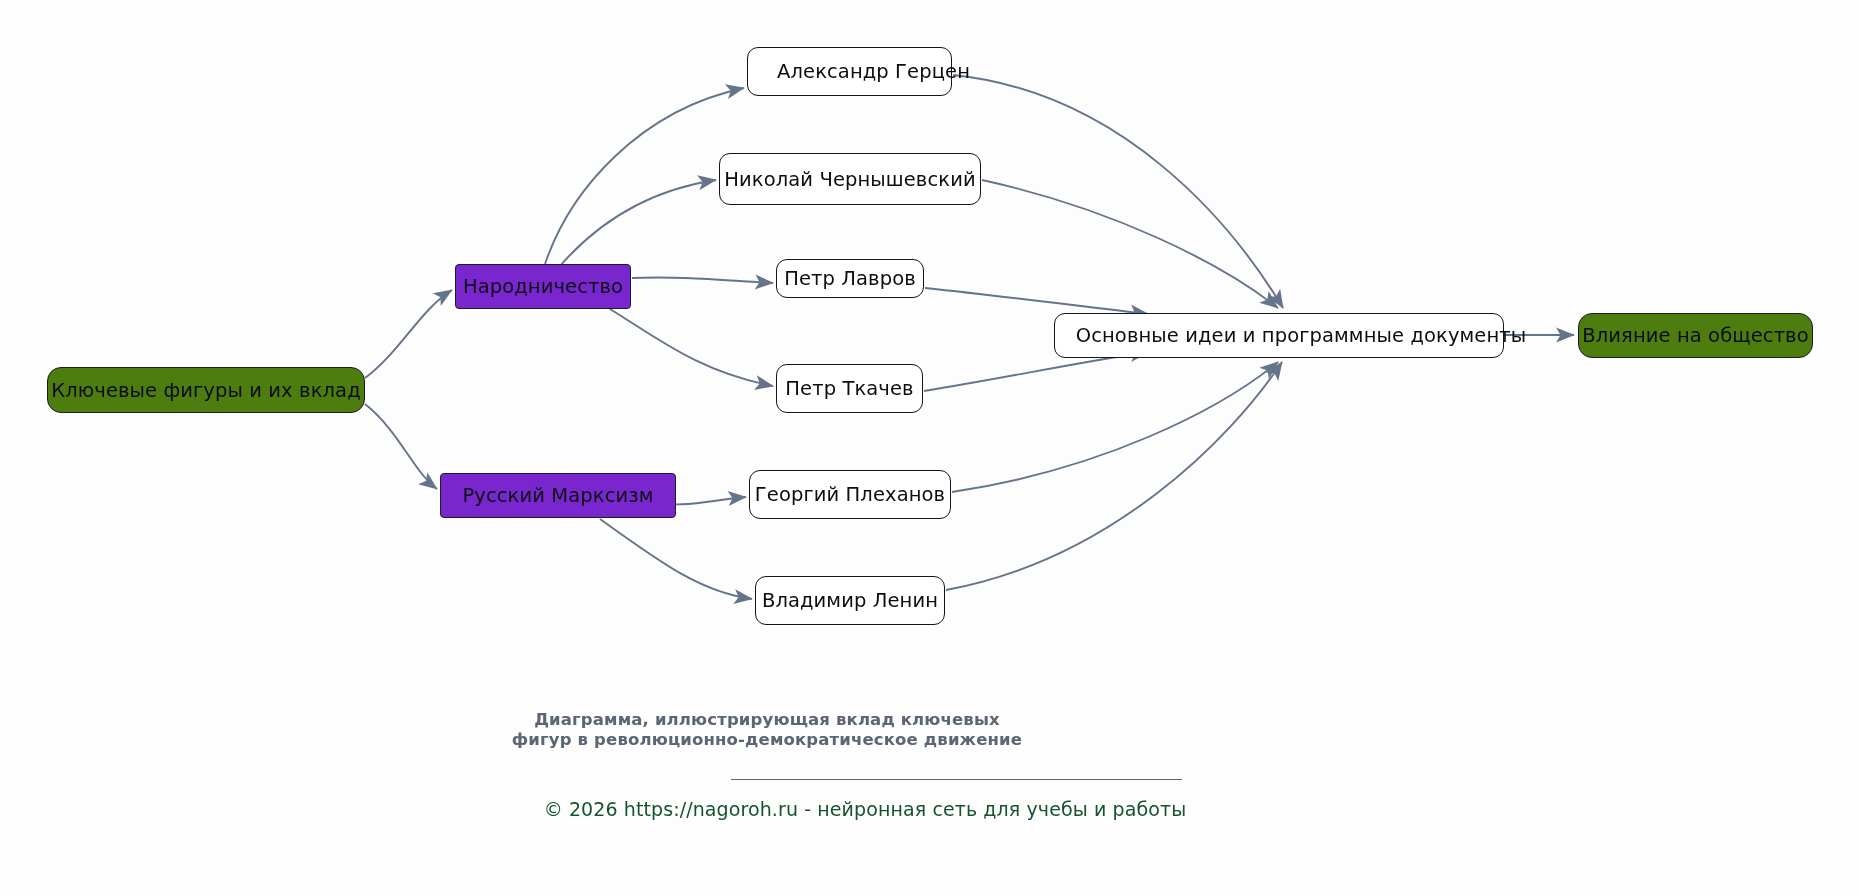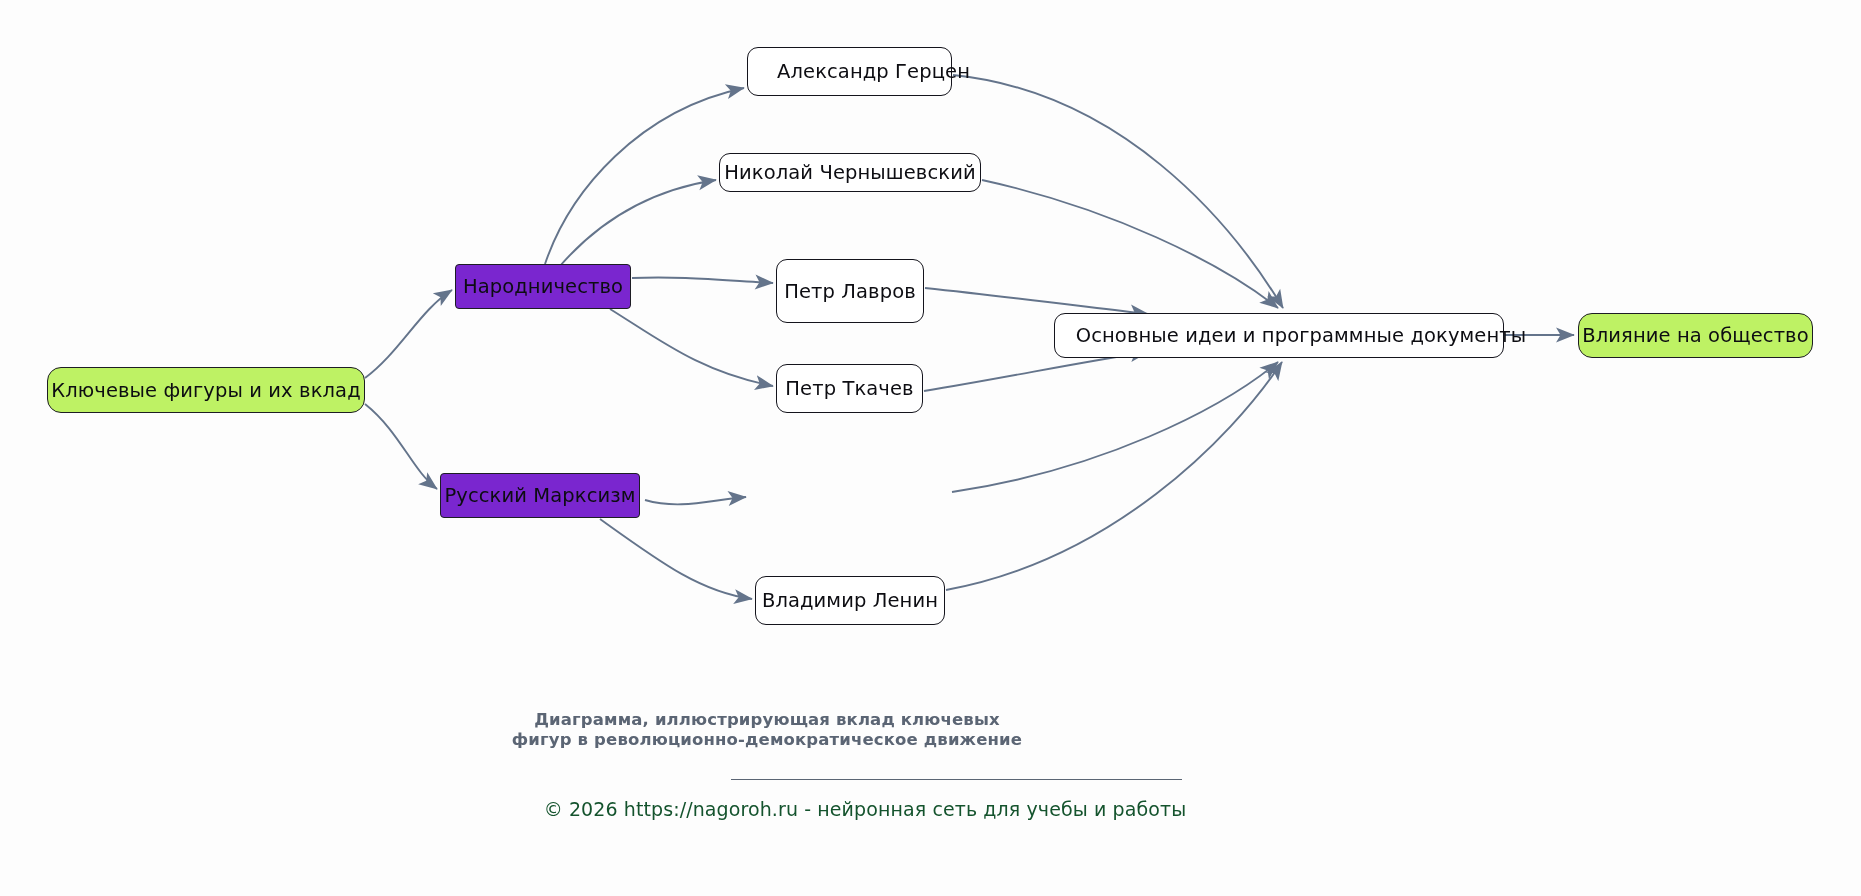--- a/index.html
+++ b/index.html
@@ -33,21 +33,21 @@
     border: 1.4px solid #14141c;
     background: #ffffff;
     color: #0d0d12;
     font-size: 19.5px;
     font-family: "DejaVu Sans", sans-serif;
     white-space: nowrap;
     letter-spacing: 0.1px;
     z-index: 3;
   }
   .node.green {
-    background: #bef264;
+    background: #4d7c0f;
     border-color: #1d1d24;
     border-radius: 14px;
   }
   .node.purple {
     background: #7a26cf;
     border-color: #1d1d24;
     border-radius: 4px;
   }
   .caption {
     position: absolute;
@@ -112,25 +112,26 @@
       <path d="M 924,391 C 1010,377 1080,362 1148,352"></path>
       <path d="M 952,492 C 1100,470 1220,410 1278,362"></path>
       <path d="M 946,590 C 1110,560 1230,440 1282,362"></path>
 
       <path d="M 1505,335 L 1574,335"></path>
     </g>
   </svg>
 
   <div class="node green" style="left:47px;  top:367px; width:318px; height:46px;">Ключевые фигуры и их вклад</div>
   <div class="node purple" style="left:455px; top:264px; width:176px; height:45px;">Народничество</div>
-  <div class="node purple" style="left:440px; top:473px; width:200px; height:45px;">Русский Марксизм</div>
+  <div class="node purple" style="left:440px; top:473px; width:236px; height:45px;">Русский Марксизм</div>
   <div class="node" style="left:747px; top:47px;  width:205px; height:49px;padding-left:48px;">Александр Герцен</div>
-  <div class="node" style="left:719px; top:153px; width:262px; height:39px;">Николай Чернышевский</div>
-  <div class="node" style="left:776px; top:259px; width:148px; height:64px;">Петр Лавров</div>
+  <div class="node" style="left:719px; top:153px; width:262px; height:52px;">Николай Чернышевский</div>
+  <div class="node" style="left:776px; top:259px; width:148px; height:39px;">Петр Лавров</div>
   <div class="node" style="left:776px; top:364px; width:147px; height:49px;">Петр Ткачев</div>
+  <div class="node" style="left:749px; top:470px; width:202px; height:49px;">Георгий Плеханов</div>
   <div class="node" style="left:755px; top:576px; width:190px; height:49px;">Владимир Ленин</div>
   <div class="node" style="left:1054px; top:313px; width:450px; height:45px;padding-left:44px;">Основные идеи и программные документы</div>
   <div class="node green" style="left:1578px; top:313px; width:235px; height:45px;">Влияние на общество</div>
 
   <div class="caption">
     <span class="caption-line">Диаграмма, иллюстрирующая вклад ключевых</span>
     <span class="caption-line">фигур в революционно-демократическое движение</span>
   </div>
 
   <div class="divider"></div>

